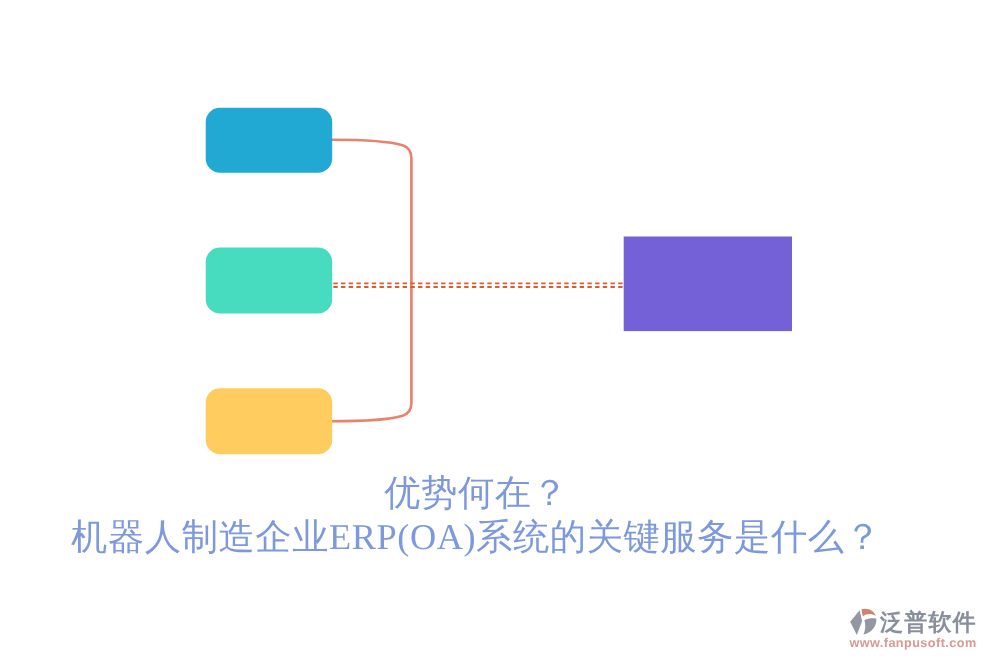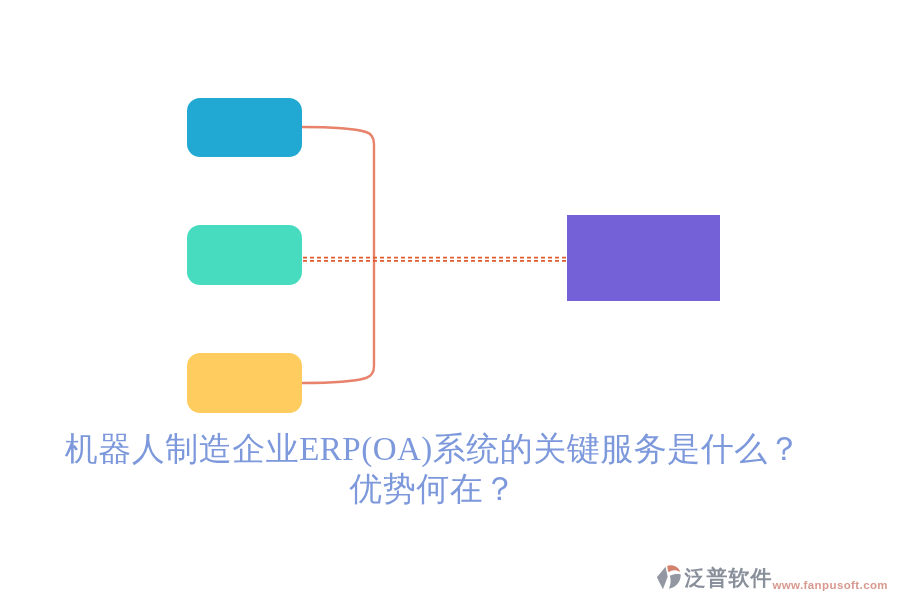--- a/index.html
+++ b/index.html
@@ -32,22 +32,22 @@
     line-height: 40px;
     letter-spacing: 0.5px;
     white-space: nowrap;
   }
   .title-line { display: block; }
   .brand {
     position: absolute;
     right: 12px;
     bottom: 8px;
     display: flex;
-    flex-direction: row;
-    align-items: flex-end;
+    flex-direction: column;
+    align-items: center;
   }
   .brand-top {
     display: flex;
     align-items: center;
     gap: 2px;
   }
   .brand-logo-icon { display: block; }
   .logo-gray { fill: var(--logo-gray); }
   .logo-coral { fill: var(--logo-coral); }
   .brand-name {
@@ -81,22 +81,22 @@
     <line x1="303" y1="260.9" x2="566" y2="260.9" stroke-width="1.7" stroke-dasharray="4 3" stroke="#DF5B30"></line>
 
     <rect x="187" y="98" width="115" height="59" rx="13" fill="#21A9D4"></rect>
     <rect x="187" y="225" width="115" height="60" rx="13" fill="#47DCC0"></rect>
     <rect x="187" y="353" width="115" height="60" rx="13" fill="#FECC5F"></rect>
 
     <rect x="567" y="215" width="153" height="86" fill="#7561D7"></rect>
   </svg>
 
   <div class="title-block">
+    <span class="title-line">优势何在？</span>
     <span class="title-line">机器人制造企业ERP(OA)系统的关键服务是什么？</span>
-    <span class="title-line">优势何在？</span>
   </div>
 
   <div class="brand">
     <div class="brand-top">
       <svg class="brand-logo-icon" width="26" height="28" viewBox="0 0 30 32">
         <path class="logo-gray" d="M1,15 L11,3 L13.5,14.5 L8,29 Z"></path>
         <path class="logo-coral" d="M13,2 C19,0 26,3 28,9 C23,6 18,6.5 14.5,9.5 C13.5,7 13,4.5 13,2 Z"></path>
         <path class="logo-gray" d="M28.5,12 C29,20 23,27 15,28.5 C17,24 17.5,18 16,13.5 C20,11.5 25,11 28.5,12 Z"></path>
       </svg>
       <span class="brand-name">泛普软件</span>

